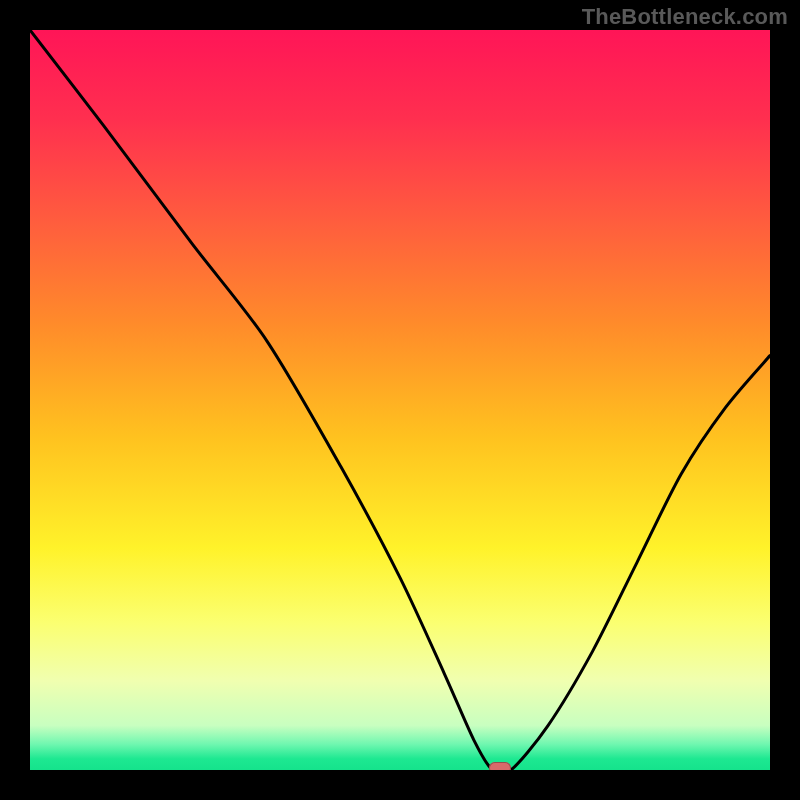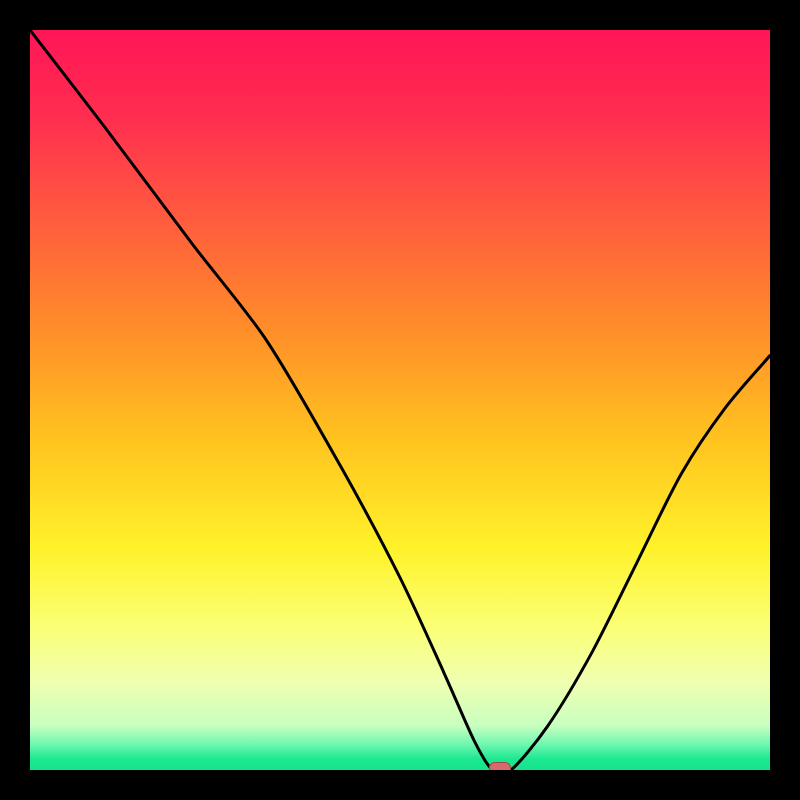--- a/index.html
+++ b/index.html
@@ -48,20 +48,21 @@
     height: 12px;
     border-radius: 6px;
     transform: translate(-50%, -50%);
   }
 </style>
 </head>
 <body>
 
 <div class="frame">
 
+  <div class="watermark">TheBottleneck.com</div>
 
   <div class="plot-area">
 
     <svg class="gradient-bg" viewBox="0 0 740 740" preserveAspectRatio="none">
       <defs>
         <linearGradient id="bgGrad" x1="0" y1="0" x2="0" y2="1">
             <stop offset="0.00%" stop-color="#ff1557"></stop>
             <stop offset="12.00%" stop-color="#ff2f4f"></stop>
             <stop offset="25.00%" stop-color="#ff5a3f"></stop>
             <stop offset="40.00%" stop-color="#ff8c2a"></stop>

